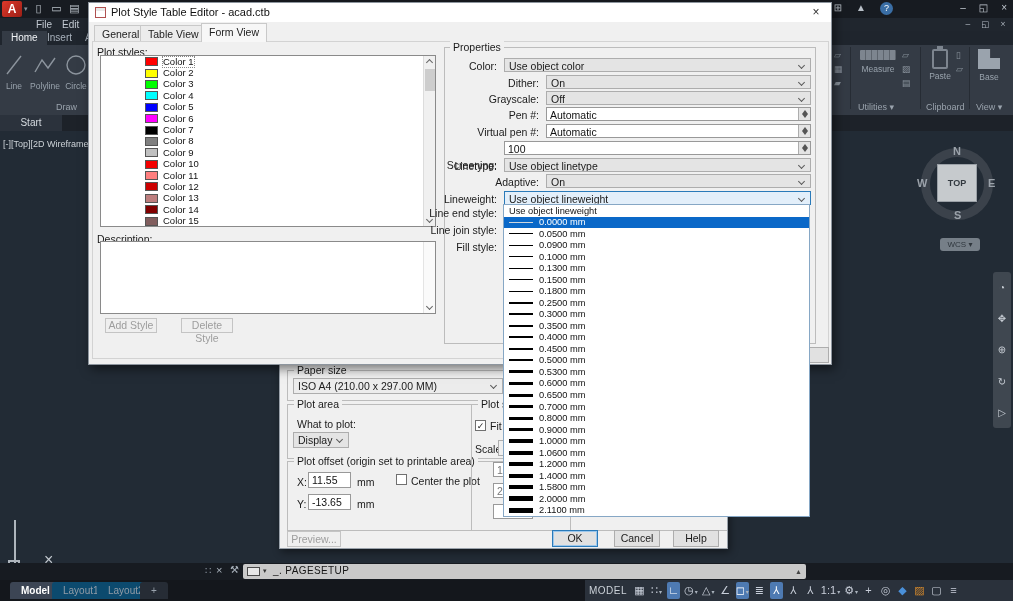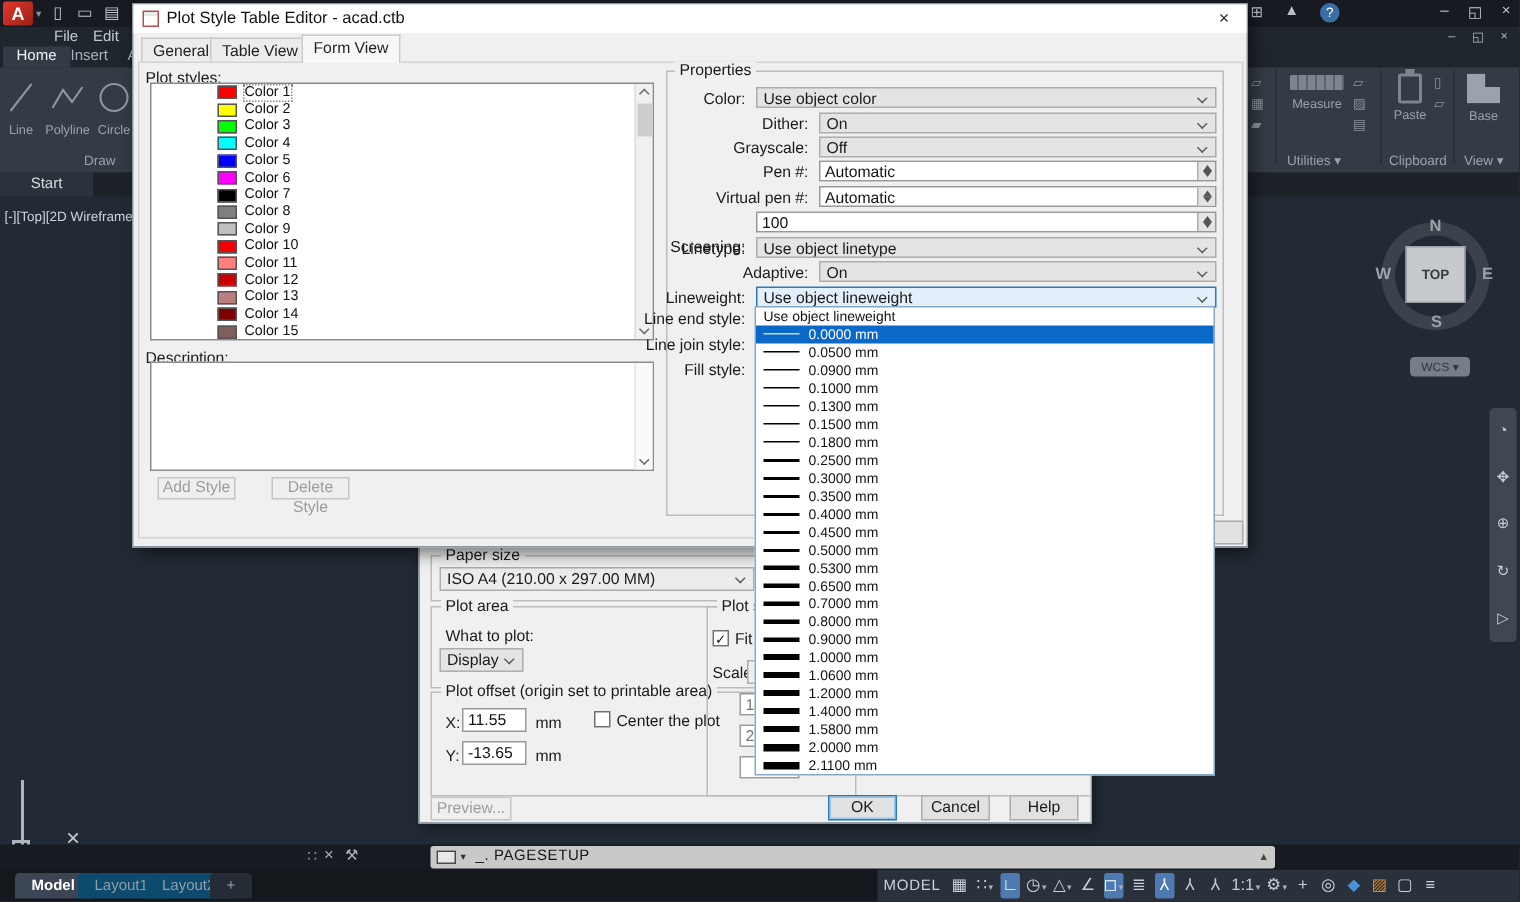--- a/index.html
+++ b/index.html
@@ -52,21 +52,21 @@
   .ucs-line { background:#aeb5bc; }
   #ucs-v { left:14px; top:389px; width:2px; height:46px; }
   #ucs-h { left:14px; top:434px; width:46px; height:2px; }
   #ucs-box { left:8px; top:429px; width:12px; height:12px; border:2px solid #aeb5bc; background:transparent; }
   #cross-cursor { left:44px; top:420px; color:#c3c9cf; font-size:16px; }
 
   #cmdrow { left:0; top:563px; width:1013px; height:17px; background:#171b21; z-index:1; }
   #cmd-grip { left:205px; top:2px; color:#8d97a1; font-size:10px; }
   #cmd-close { left:216px; top:1px; color:#aab3bd; font-size:11px; }
   #cmd-wrench { left:230px; top:1px; color:#aab3bd; font-size:10px; }
-  #cmdbar { left:243px; top:1px; width:563px; height:15px; background:#c9c9c9; border-radius:2px;margin-left:44px; }
+  #cmdbar { left:243px; top:1px; width:563px; height:15px; background:#c9c9c9; border-radius:2px; }
   #cmd-icon { left:4px; top:3px; width:13px; height:9px; border:1px solid #4a4a4a; background:#e7e7e7; }
   #cmd-caret { left:20px; top:3px; font-size:7px; color:#333; }
   #cmd-text { left:30px; top:1px; font-size:10px; color:#161616; letter-spacing:.4px; }
   #cmd-expand { right:4px; top:4px; font-size:7px; color:#444; }
 
   #bottomrow { left:0; top:580px; width:1013px; height:21px; background:#14171c; z-index:1; }
   .ltab { height:17px; line-height:17px; top:2px; font-size:10px; padding:0 11px; border-radius:3px 3px 0 0; color:#929ca7; background:#0c4a6e; }
   .ltab.active { background:#3c4554; color:#fff; font-weight:bold; }
   #layout-plus { color:#9aa3ad; background:#262c35; }
   #statusbar { left:585px; top:0; width:428px; height:21px; background:#2a313b; display:flex; align-items:center; gap:4px; padding:0 4px; }
@@ -545,20 +545,24 @@
     <div class="lw-item">
       <span class="lw-sw" style="height: 2px;"></span>
       <span class="lw-tx">0.5000 mm</span>
     </div>
     <div class="lw-item">
       <span class="lw-sw" style="height: 3px;"></span>
       <span class="lw-tx">0.5300 mm</span>
     </div>
     <div class="lw-item">
       <span class="lw-sw" style="height: 3px;"></span>
+      <span class="lw-tx">0.6000 mm</span>
+    </div>
+    <div class="lw-item">
+      <span class="lw-sw" style="height: 3px;"></span>
       <span class="lw-tx">0.6500 mm</span>
     </div>
     <div class="lw-item">
       <span class="lw-sw" style="height: 3px;"></span>
       <span class="lw-tx">0.7000 mm</span>
     </div>
     <div class="lw-item">
       <span class="lw-sw" style="height: 3px;"></span>
       <span class="lw-tx">0.8000 mm</span>
     </div>

